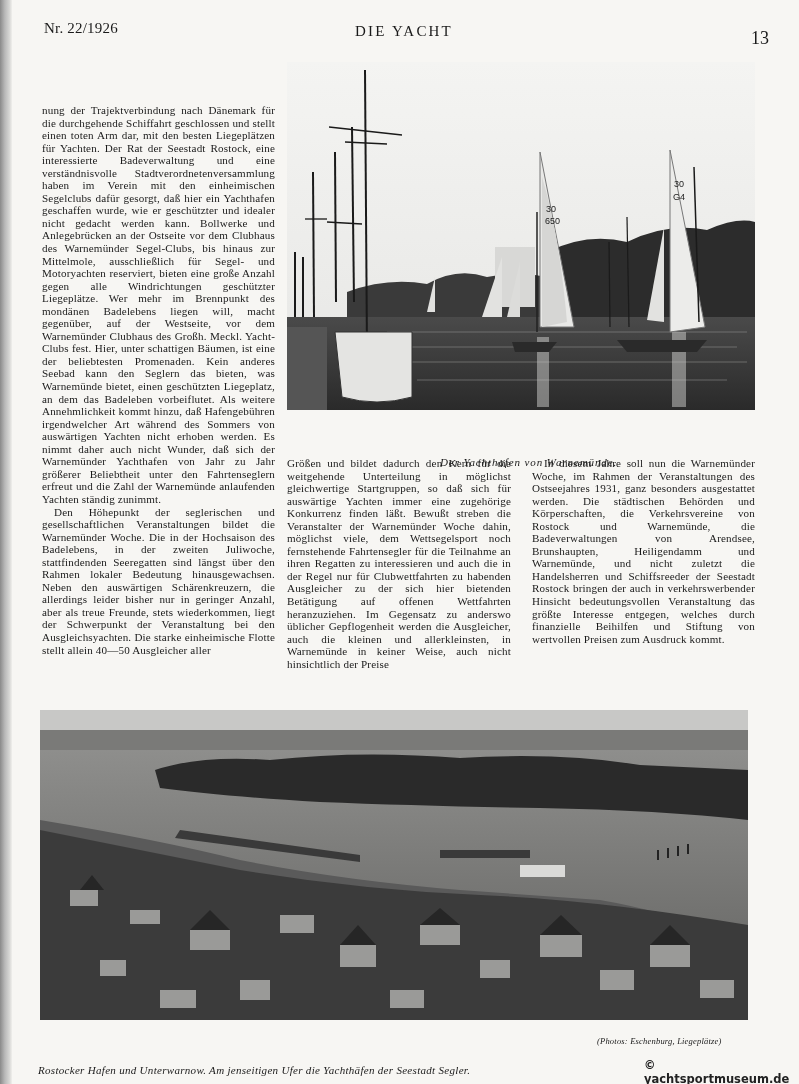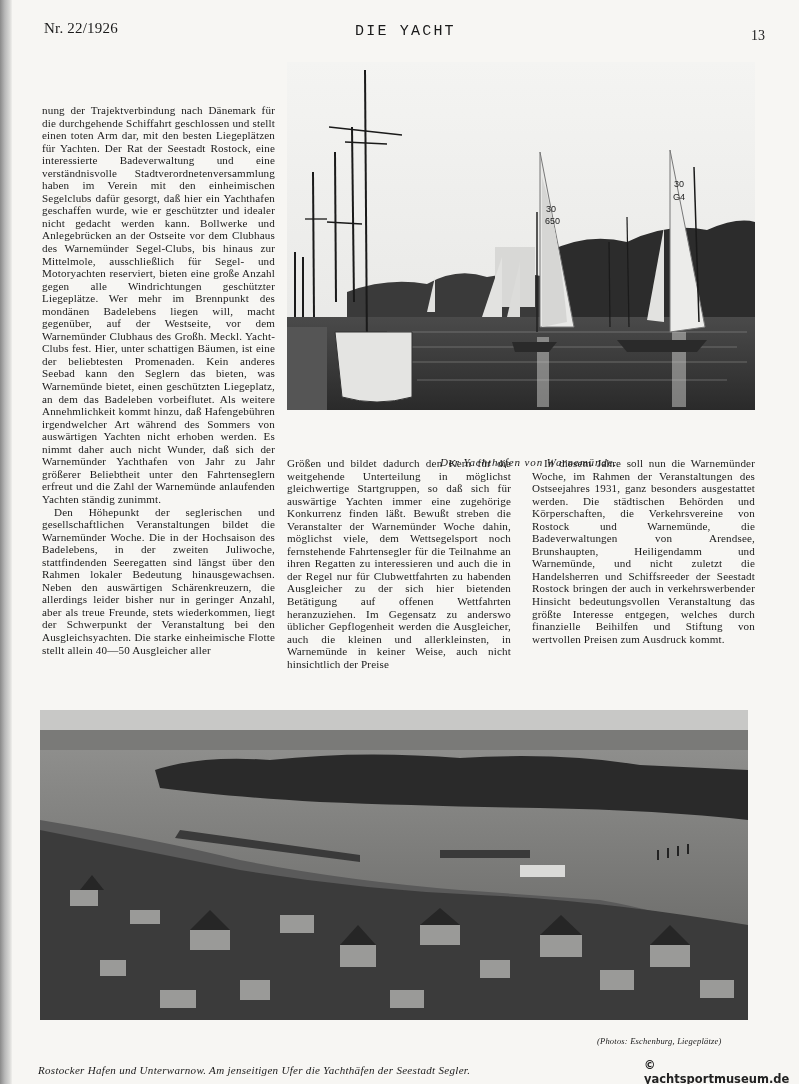--- a/index.html
+++ b/index.html
@@ -7,22 +7,22 @@
     width:799px; height:1084px; position:relative; overflow:hidden;
     background:#f7f6f3;
     font-family:"Liberation Serif","DejaVu Serif",serif;
     color:#1a1a1a;
   }
   .spine {
     position:absolute; left:0; top:0; width:12px; height:1084px;
     background:linear-gradient(to right,#8a8a8a 0%,#b8b8b8 40%,#d8d8d6 80%,#f0efec 100%);
   }
   .hdr-left { position:absolute; left:44px; top:20px; font-size:15px; letter-spacing:0.2px; }
-  .hdr-center { position:absolute; left:355px; top:23px; font-size:15px; letter-spacing:2.2px;font-family:Liberation Mono, monospace; }
-  .hdr-right { position:absolute; left:751px; top:28px; font-size:14px; }
+  .hdr-center { position:absolute; left:355px; top:23px; font-size:15px; letter-spacing:2.2px; }
+  .hdr-right { position:absolute; left:751px; top:28px; font-size:18px; }
 
   .col {
     position:absolute; font-size:11.1px; line-height:12.55px;
     text-align:justify; hyphens:manual; letter-spacing:0.15px;
   }
   .col p { margin:0; }
   .col p.indent { text-indent:12px; }
   .col1 { left:42px; top:56px; width:233px;margin-top:48px; }
   .col2 { left:287px; top:457px; width:224px; }
   .col3 { left:532px; top:457px; width:223px; }

